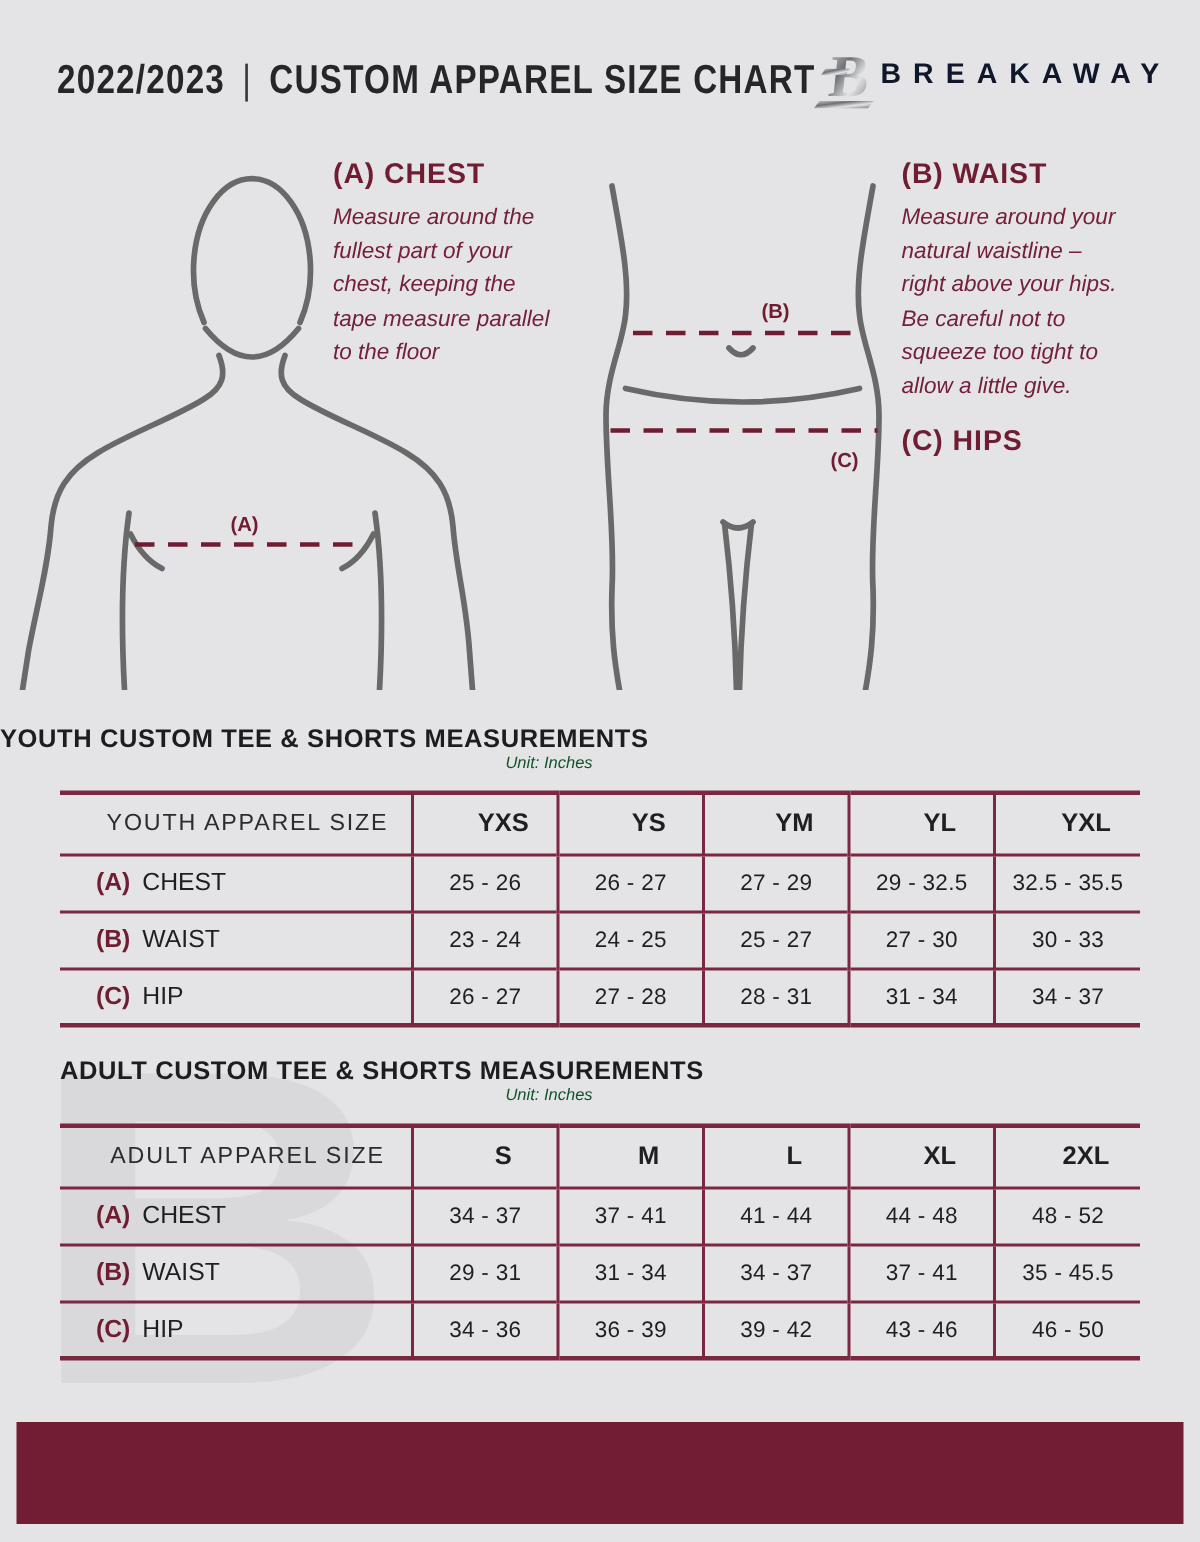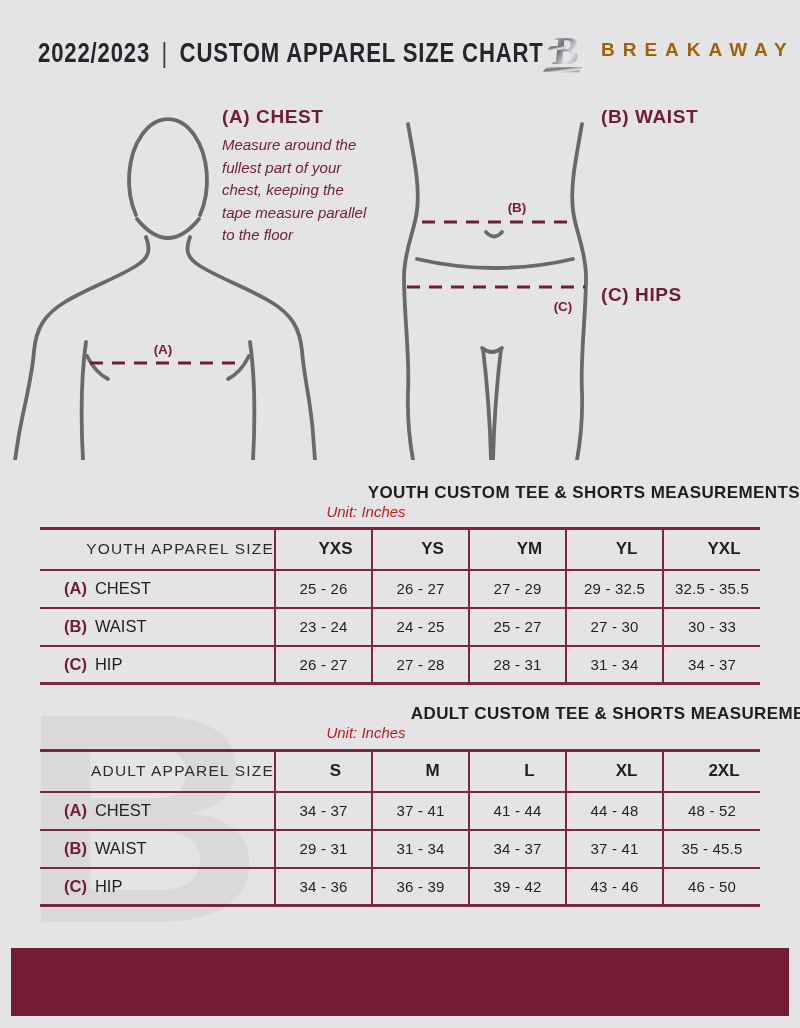--- a/index.html
+++ b/index.html
@@ -20,64 +20,64 @@
   .hdr-title {
     position: absolute; left: 38px; top: 38px; z-index: 1;
     font-size: 27px; font-weight: bold; color: #26262a;
     transform: scaleX(0.82); transform-origin: left center;
     letter-spacing: 1px; white-space: nowrap;
   }
   .hdr-sep { display: inline-block; margin: 0 14px; font-weight: 400; color: #3a3a3e; }
   .brand { position: absolute; left: 541px; top: 24px; z-index: 1; display: flex; align-items: center; }
   .brand-name {
     font-size: 19px; font-weight: bold; letter-spacing: 8px;
-    color: #a16207; margin-left: 14px; white-space: nowrap;
+    color: #0f172a; white-space: nowrap;
   }
   
   .fig { position: absolute; z-index: 1; }
   .fig-torso { left: 10px; top: 100px; }
   .fig-waist { left: 390px; top: 120px; }
   .desc { position: absolute; z-index: 1; }
   .desc h2 { font-size: 19px; font-weight: 800; color: #701d33; letter-spacing: 0.6px; }
   .desc p {
     margin-top: 6px; font-size: 15px; line-height: 22.5px;
     font-style: italic; color: #74203a; white-space: pre-line;
   }
   .desc-chest { left: 222px; top: 106px; width: 178px; }
   .desc-waist { left: 601px; top: 106px; width: 192px; }
   .desc-hips  { left: 601px; top: 284px; width: 192px; }
   
   .section-title {
-    position: absolute; left: 0; width: 800px; z-index: 1; text-align: right;
+    position: absolute; left: 0; width: 800px; z-index: 1; text-align: left;
     font-size: 17px; font-weight: 600; color: #1d1d1f; letter-spacing: 0.4px;
   }
   .unit-line {
     position: absolute; left: 0; width: 732px; z-index: 1; text-align: center;
-    font-size: 15px; font-style: italic; font-weight: 500; color: #b91c1c;
+    font-size: 11px; font-style: italic; font-weight: 500; color: #14532d;
   }
   .t-youth-title { top: 483px; }   .t-youth-unit { top: 503px; }
   .t-adult-title { top: 704px; margin-left: 40px; }   .t-adult-unit { top: 724px; }
   table.size-table {
     position: absolute; left: 40px; width: 720px; z-index: 1;
     border-collapse: collapse; table-layout: fixed;
   }
   .tbl-youth { top: 527px; }
   .tbl-adult { top: 749px; }
   .size-table col.c-label { width: 235px; }
   .size-table col.c-val { width: 97px; }
   .size-table th, .size-table td {
     border-left: 2.5px solid #7b2742; border-top: 2.5px solid #7b2742;
     background: transparent;
   }
   .size-table th:first-child, .size-table td:first-child { border-left: none; }
   .size-table thead th { border-top: 3px solid #7b2742; height: 41px; }
   .size-table tbody td { height: 38px; }
   .size-table tbody tr:last-child td { border-bottom: 3px solid #7b2742; }
   th.h-label {
-    text-align: right; padding-left: 16px; font-weight: 400;
+    text-align: center; padding-left: 16px; font-weight: 400;
     font-size: 15.5px; letter-spacing: 1.2px; color: #2c2c2e;
   }
   th.h-size { text-align: center; font-weight: bold; font-size: 17px; color: #1f1f21; padding-left: 24px; }
   td.c-label-cell { text-align: left; padding-left: 24px; font-size: 16.5px; color: #1f1f21; }
   td.c-label-cell .prefix { color: #701d33; font-weight: bold; margin-right: 8px; }
   td.c-val-cell { text-align: center; font-size: 15px; color: #1f1f21; letter-spacing: 0.2px; }
   
   .footer-bar {
     position: absolute; left: 11px; top: 948px; width: 778px; height: 68px;
     background: #721d33; z-index: 2;
@@ -152,20 +152,26 @@
       <path d="M 111,229 C 107,262 104,300 103,340"></path>
     </g>
     <line class="dash-line" x1="32" y1="102" x2="177" y2="102"></line>
     <text class="marker-label" x="127" y="92" text-anchor="middle">(B)</text>
     <line class="dash-line" x1="17" y1="167" x2="195" y2="167"></line>
     <text class="marker-label" x="173" y="191" text-anchor="middle">(C)</text>
   </svg>
 
   <div class="desc desc-waist">
     <h2>(B) WAIST</h2>
+    <p>Measure around your
+natural waistline –
+right above your hips.
+Be careful not to
+squeeze too tight to
+allow a little give.</p>
   </div>
 
   <div class="desc desc-hips">
     <h2>(C) HIPS</h2>
   </div>
 
   <div class="section-title t-youth-title">YOUTH CUSTOM TEE &amp; SHORTS MEASUREMENTS</div>
   <div class="unit-line t-youth-unit">Unit: Inches</div>
 
   <table class="size-table tbl-youth">

